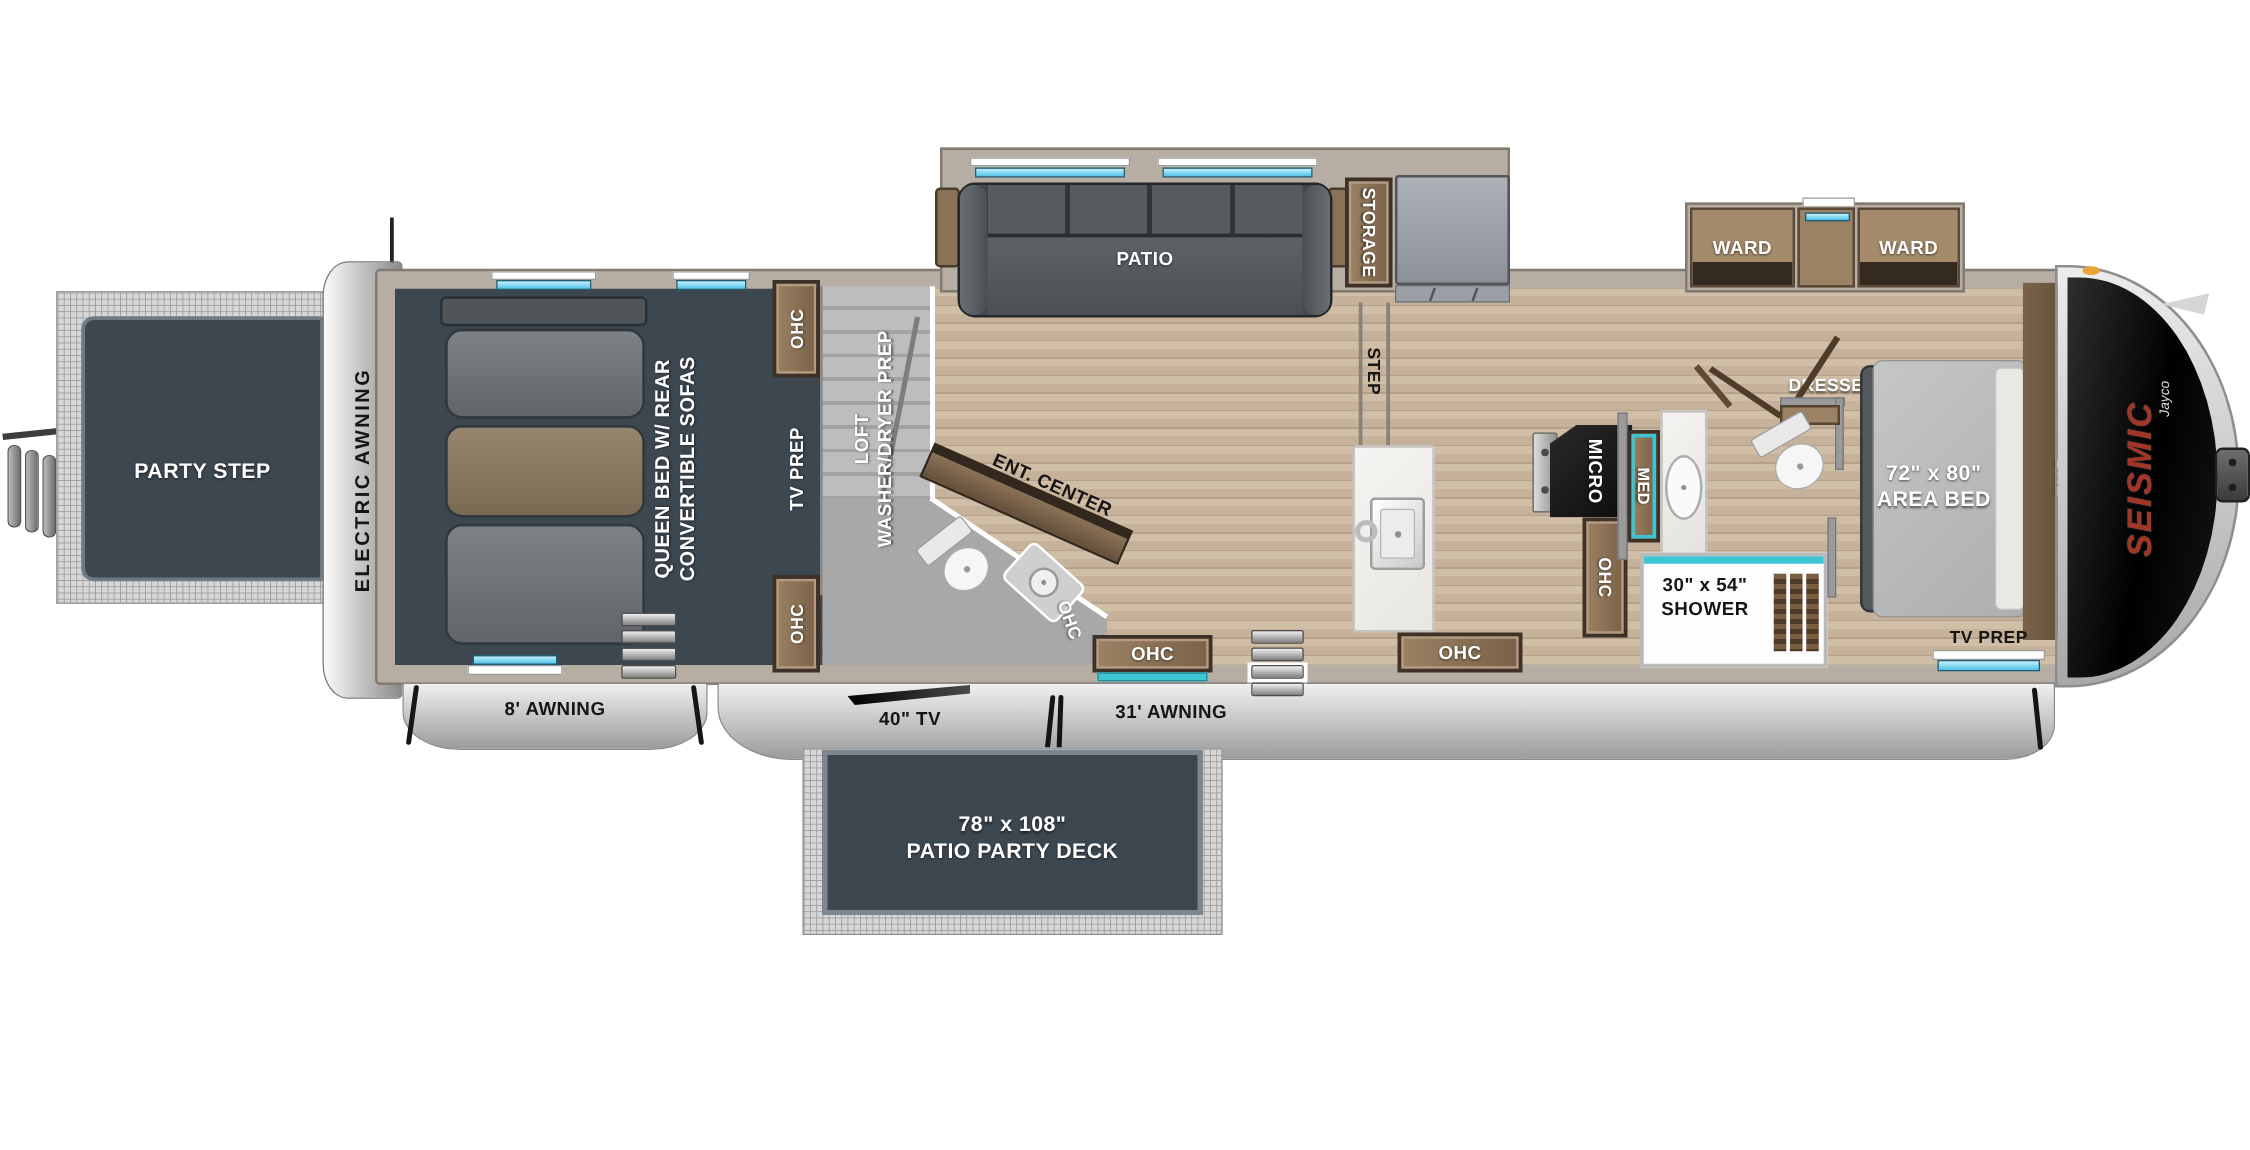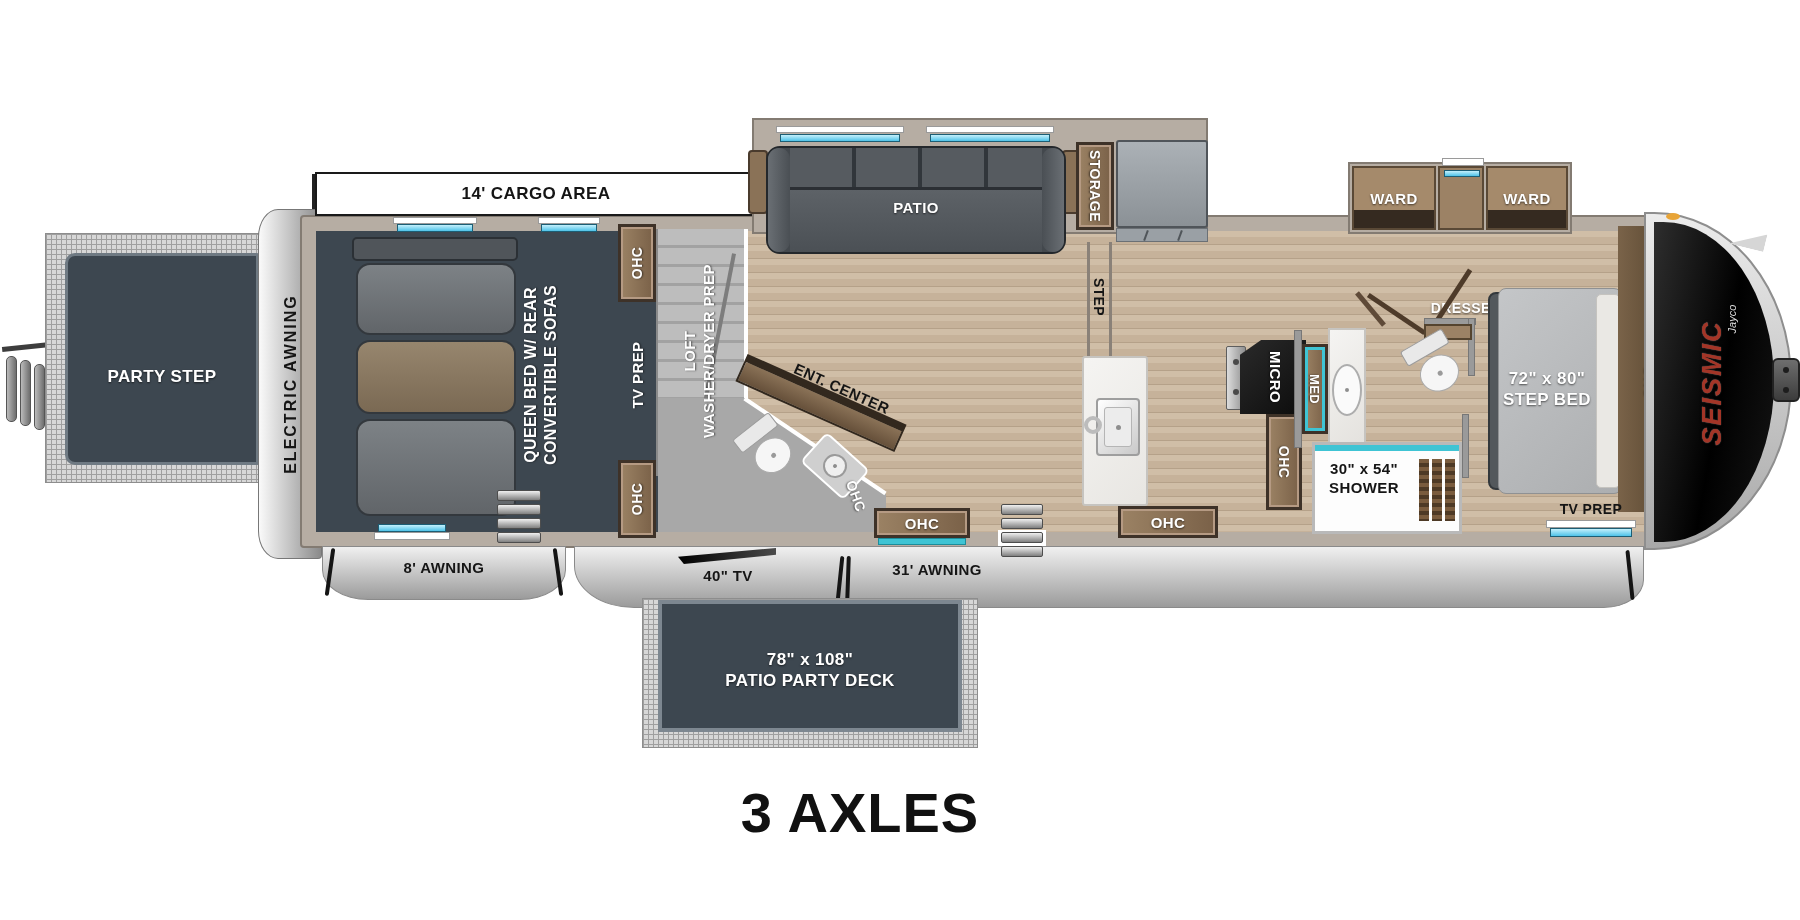--- a/index.html
+++ b/index.html
@@ -45,21 +45,20 @@
   <div class="abs flex wlbl" style="left:72px;top:367px;width:180px;height:20px;font-size:17px;">PARTY STEP</div>
 
   <div class="abs" style="left:312px;top:174px;width:3px;height:42px;background:#222;"></div>
   <div class="abs" style="left:258px;top:209px;width:64px;height:350px;background:linear-gradient(90deg,#fafafa 0%,#c9c9c9 45%,#8a8a8a 100%);border:1px solid #777;border-radius:20px 4px 4px 20px / 28px 4px 4px 28px;"></div>
   <div class="abs flex blbl" style="left:141px;top:374px;width:300px;height:20px;font-size:16px;letter-spacing:2px;transform:rotate(-90deg);">ELECTRIC AWNING</div>
 
   <div class="abs wall" style="left:300px;top:215px;width:1368px;height:333px;border-radius:4px;"></div>
   <div class="abs wood" style="left:316px;top:231px;width:1336px;height:301px;"></div>
   <div class="abs slate" style="left:316px;top:231px;width:342px;height:301px;"></div>
 
-  <div class="abs flex blbl" style="left:315px;top:172px;width:442px;height:44px;background:#fff;border:2px solid #1a1a1a;font-size:17px;">14' CARGO AREA</div>
 
   <div class="abs glassW" style="left:393px;top:217px;width:84px;height:7px;"></div>
   <div class="abs glass" style="left:397px;top:224px;width:76px;height:8px;"></div>
   <div class="abs glassW" style="left:538px;top:217px;width:62px;height:7px;"></div>
   <div class="abs glass" style="left:541px;top:224px;width:56px;height:8px;"></div>
   <div class="abs glass" style="left:378px;top:524px;width:68px;height:8px;"></div>
   <div class="abs glassW" style="left:374px;top:532px;width:76px;height:8px;"></div>
 
   <div class="abs" style="left:352px;top:237px;width:166px;height:24px;background:#50555a;border:2px solid #2b3035;border-radius:5px;"></div>
   <div class="abs cush" style="left:356px;top:263px;width:160px;height:72px;background:linear-gradient(180deg,#7d8286,#616569);"></div>
@@ -191,21 +190,21 @@
     <div style="width:40px;height:36px;background:#f6f6f6;border:1px solid #ababab;border-radius:50%;margin:3px auto 0;display:flex;align-items:center;justify-content:center;">
         <span style="width:5px;height:5px;background:#9a9a9a;border-radius:50%;"></span>
       </div>
   </div>
 
   <div class="abs" style="left:1488px;top:292px;width:18px;height:198px;background:#53585c;border:2px solid #33383c;border-radius:8px;"></div>
   <div class="abs" style="left:1498px;top:288px;width:124px;height:206px;background:linear-gradient(135deg,#c4c6c8,#acaeb0);border:1px solid #8f9193;border-radius:8px;"></div>
   <div class="abs" style="left:1596px;top:294px;width:24px;height:194px;background:#eae8e4;border:1px solid #c5c3bf;border-radius:5px;"></div>
   <div class="abs flex col wlbl" style="left:1494px;top:368px;width:106px;height:42px;font-size:17px;line-height:21px;">
     <span>72" x 80"</span>
-    <span>STEP BED</span>
+    <span>AREA BED</span>
   </div>
 
   <div class="abs" style="left:1618px;top:226px;width:52px;height:286px;background:linear-gradient(90deg,#7a6349,#57452f);clip-path:polygon(0 0,52% 0,100% 13%,100% 87%,52% 100%,0 100%);"></div>
   <div class="abs flex wlbl" style="left:1627px;top:373px;width:46px;height:18px;font-size:14px;transform:rotate(90deg);">OHC</div>
 
   <div class="abs flex blbl" style="left:1548px;top:501px;width:86px;height:16px;font-size:14px;">TV PREP</div>
   <div class="abs glassW" style="left:1546px;top:520px;width:90px;height:8px;"></div>
   <div class="abs glass" style="left:1550px;top:528px;width:82px;height:9px;"></div>
 
   <div class="abs" style="left:998px;top:530px;width:48px;height:20px;background:#fff;"></div>
@@ -257,17 +256,14 @@
       <div></div>
   </div>
 
   <div class="abs checker" style="left:642px;top:598px;width:336px;height:150px;"></div>
   <div class="abs slate" style="left:658px;top:600px;width:304px;height:132px;border:4px solid #7d8790;"></div>
   <div class="abs flex col wlbl" style="left:710px;top:648px;width:200px;height:44px;font-size:17px;line-height:21px;">
     <span>78" x 108"</span>
     <span>PATIO PARTY DECK</span>
   </div>
 
-  <div class="abs flex" style="left:660px;top:776px;width:400px;height:72px;">
-    <span style="font-size:56px;font-weight:bold;color:#111;letter-spacing:1px;">3 AXLES</span>
-  </div>
 
 </div>
 
 </body></html>

